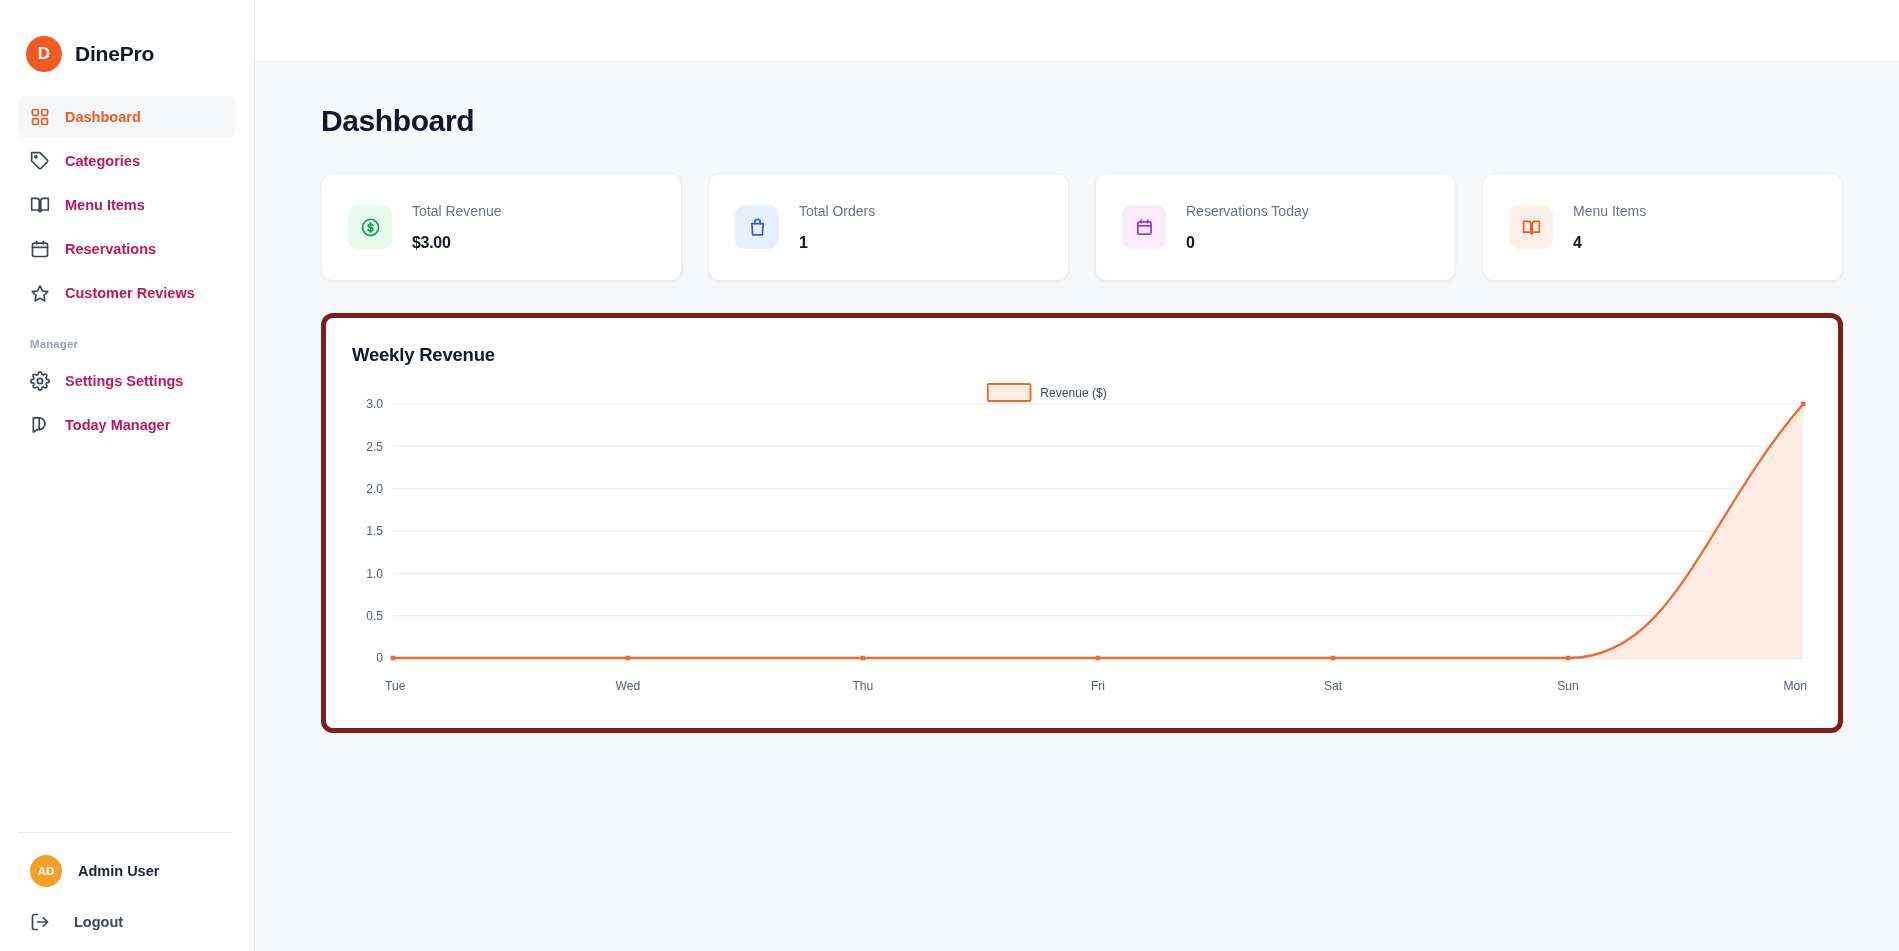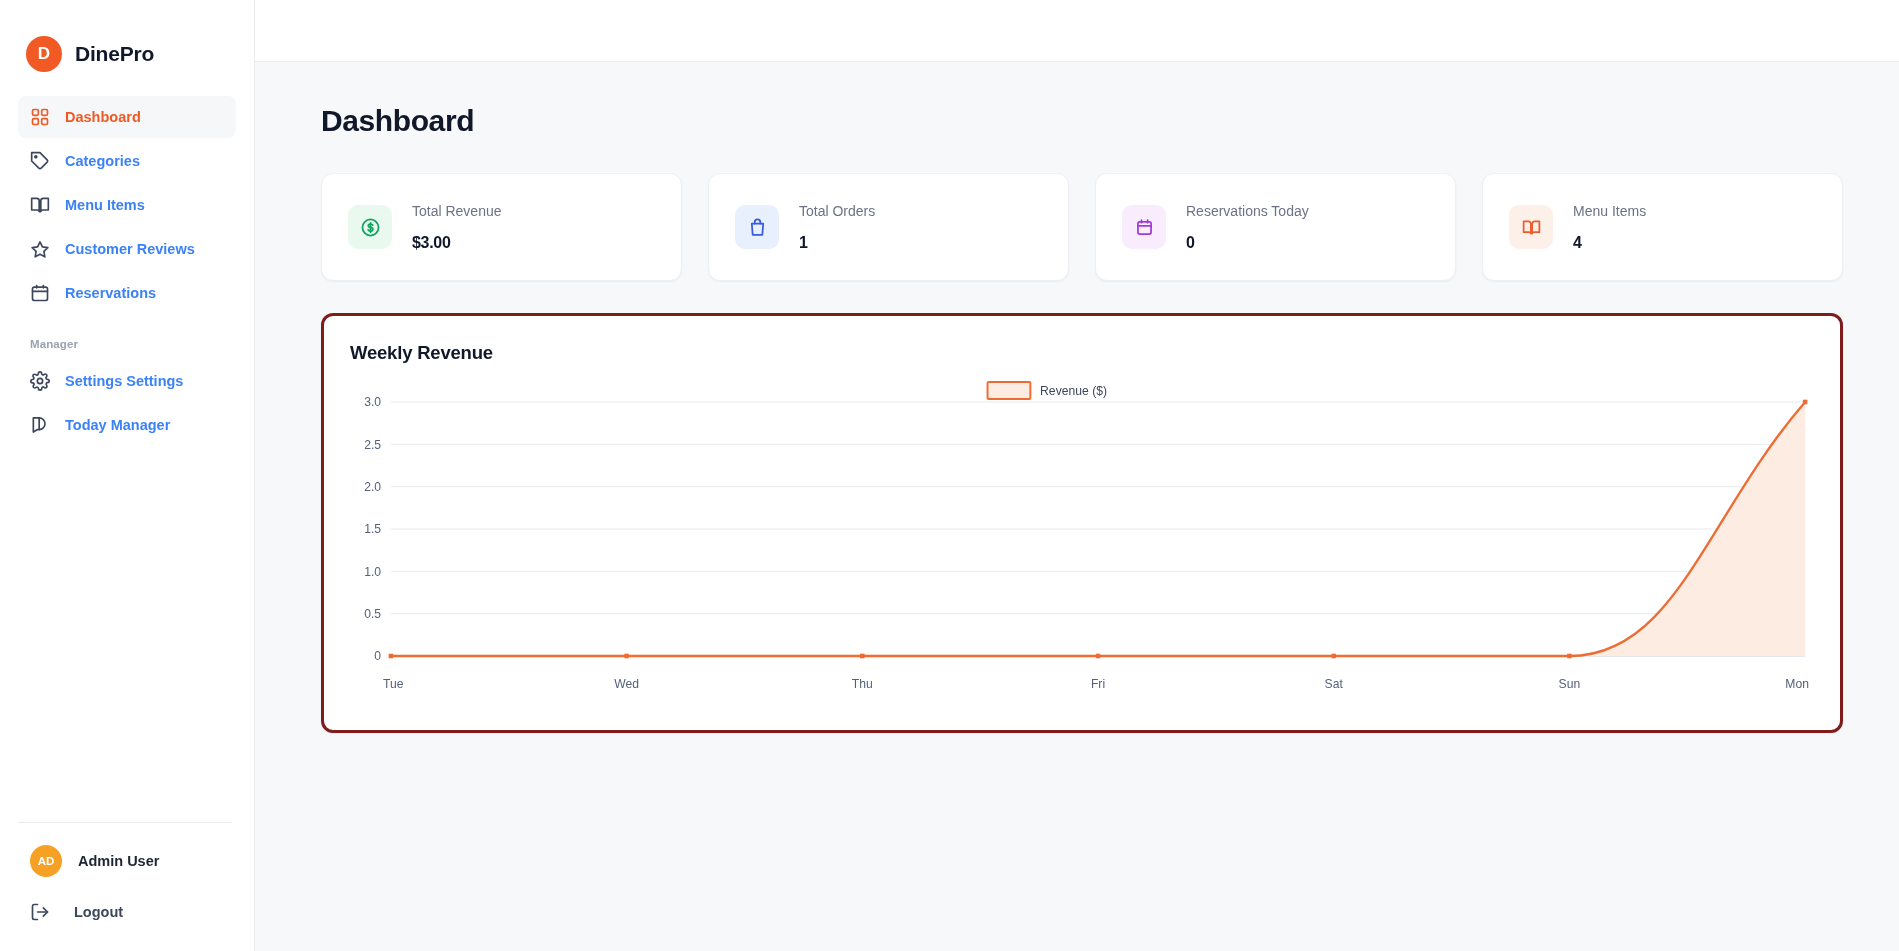--- a/index.html
+++ b/index.html
@@ -30,34 +30,34 @@
     color: #ffffff; font-size: 17px; font-weight: bold;
     display: flex; align-items: center; justify-content: center;
     flex: 0 0 36px;
   }
   .brand-name { font-size: 21px; font-weight: bold; color: #11182a; letter-spacing: -0.2px; }
 
   .nav { padding: 18px 18px 0 18px; }
   .nav-item {
     display: flex; align-items: center; gap: 15px;
     height: 42px; padding: 0 12px; border-radius: 8px;
-    color: #3b82f6; font-size: 14.5px; font-weight: bold;
+    color: #be185d; font-size: 14.5px; font-weight: bold;
     margin-bottom: 2px; cursor: pointer;
   }
   .nav-item .ico { width: 20px; height: 20px; flex: 0 0 20px; display: block; }
   .nav-item .ico svg { display: block; }
   .nav-item.active { background: #f6f7f9; color: #ee5a24; }
   .nav-item.active .ico svg { stroke: #ee5a24; }
 
   .nav-section {
     font-size: 11.5px; font-weight: bold; color: #9aa2b1;
     padding: 22px 12px 10px 12px; letter-spacing: 0.1px;
   }
 
-  .sidebar-bottom { position: absolute; left: 0; right: 4px; bottom: 0; padding: 0 18px 22px 18px; }
+  .sidebar-bottom { position: absolute; left: 0; right: 4px; bottom: 0; padding: 0 18px 12px 18px; }
   .divider { height: 1px; background: #e9ecef; margin: 0 0 22px 0; }
   .user-row { display: flex; align-items: center; gap: 16px; padding: 0 12px; margin-bottom: 18px; }
   .avatar {
     width: 32px; height: 32px; border-radius: 50%;
     background: #f6a126; color: #ffffff;
     font-size: 11.5px; font-weight: bold;
     display: flex; align-items: center; justify-content: center;
     flex: 0 0 32px;
   }
   .user-name { font-size: 14.5px; font-weight: bold; color: #1d2433; }
@@ -86,21 +86,21 @@
   .stat-icon {
     width: 44px; height: 44px; border-radius: 10px; flex: 0 0 44px;
     display: flex; align-items: center; justify-content: center;
   }
   .stat-label { font-size: 14px; color: #6b7385; margin-bottom: 15px; }
   .stat-value { font-size: 16px; font-weight: bold; color: #11182a; letter-spacing: -0.3px; }
 
   
   .chart-card {
     background: #ffffff; border-radius: 12px;
-    border: 3px solid #7f1d1d;
+    border: 5px solid #7f1d1d;
     box-shadow: 0 1px 2px rgba(16,24,40,0.05);
     padding: 26px 30px 22px 26px;
     height: 420px;
   }
   .chart-title { font-size: 18.5px; font-weight: bold; color: #11182a; margin-bottom: 10px; letter-spacing: -0.2px; }
   .chart-wrap { position: relative; width: 100%; height: 340px; }
   .chart-wrap svg { display: block; width: 100%; height: 100%; }
   .tick-text { font-size: 12.5px; fill: #55607a; font-family: "Liberation Sans", sans-serif; }
   .legend-text { font-size: 12.5px; fill: #3d475c; font-family: "Liberation Sans", sans-serif; }
 </style>
@@ -147,36 +147,36 @@
             <path d="M22 4h-6a3 3 0 0 0-3 3v13a2.5 2.5 0 0 1 2.5-2H22z"></path>
           </svg>
         </span>
         <span>Menu Items</span>
       </div>
 
 
       <div class="nav-item">
         <span class="ico">
           <svg width="20" height="20" viewBox="0 0 24 24" fill="none" stroke="#3d475c" stroke-width="2" stroke-linecap="round" stroke-linejoin="round">
-            <path d="M12 3.5l2.9 5.9 6.5.9-4.7 4.6 1.1 6.5-5.8-3-5.8 3 1.1-6.5L2.6 10.3l6.5-.9z"></path>
-          </svg>
-        </span>
-        <span>Customer Reviews</span>
-      </div>
-
-      <div class="nav-item">
-        <span class="ico">
-          <svg width="20" height="20" viewBox="0 0 24 24" fill="none" stroke="#3d475c" stroke-width="2" stroke-linecap="round" stroke-linejoin="round">
             <rect x="3" y="5" width="18" height="16" rx="2"></rect>
               <path d="M3 10h18"></path>
             <path d="M8 3v3"></path>
               <path d="M16 3v3"></path>
           </svg>
         </span>
         <span>Reservations</span>
+      </div>
+
+      <div class="nav-item">
+        <span class="ico">
+          <svg width="20" height="20" viewBox="0 0 24 24" fill="none" stroke="#3d475c" stroke-width="2" stroke-linecap="round" stroke-linejoin="round">
+            <path d="M12 3.5l2.9 5.9 6.5.9-4.7 4.6 1.1 6.5-5.8-3-5.8 3 1.1-6.5L2.6 10.3l6.5-.9z"></path>
+          </svg>
+        </span>
+        <span>Customer Reviews</span>
       </div>
 
       <div class="nav-section">Manager</div>
 
       <div class="nav-item">
         <span class="ico">
           <svg width="20" height="20" viewBox="0 0 24 24" fill="none" stroke="#3d475c" stroke-width="2" stroke-linecap="round" stroke-linejoin="round">
             <circle cx="12" cy="12" r="3.2"></circle>
             <path d="M19.4 15a1.6 1.6 0 0 0 .32 1.77l.06.06a2 2 0 1 1-2.83 2.83l-.06-.06a1.6 1.6 0 0 0-1.77-.32 1.6 1.6 0 0 0-1 1.47V21a2 2 0 0 1-4 0v-.1a1.6 1.6 0 0 0-1.05-1.46 1.6 1.6 0 0 0-1.77.32l-.06.06a2 2 0 1 1-2.83-2.83l.06-.06a1.6 1.6 0 0 0 .32-1.77 1.6 1.6 0 0 0-1.47-1H3a2 2 0 0 1 0-4h.1a1.6 1.6 0 0 0 1.46-1.05 1.6 1.6 0 0 0-.32-1.77l-.06-.06a2 2 0 1 1 2.83-2.83l.06.06a1.6 1.6 0 0 0 1.77.32H9a1.6 1.6 0 0 0 1-1.47V3a2 2 0 0 1 4 0v.1a1.6 1.6 0 0 0 1 1.47 1.6 1.6 0 0 0 1.77-.32l.06-.06a2 2 0 1 1 2.83 2.83l-.06.06a1.6 1.6 0 0 0-.32 1.77V9a1.6 1.6 0 0 0 1.47 1H21a2 2 0 0 1 0 4h-.1a1.6 1.6 0 0 0-1.47 1z"></path>
           </svg>

